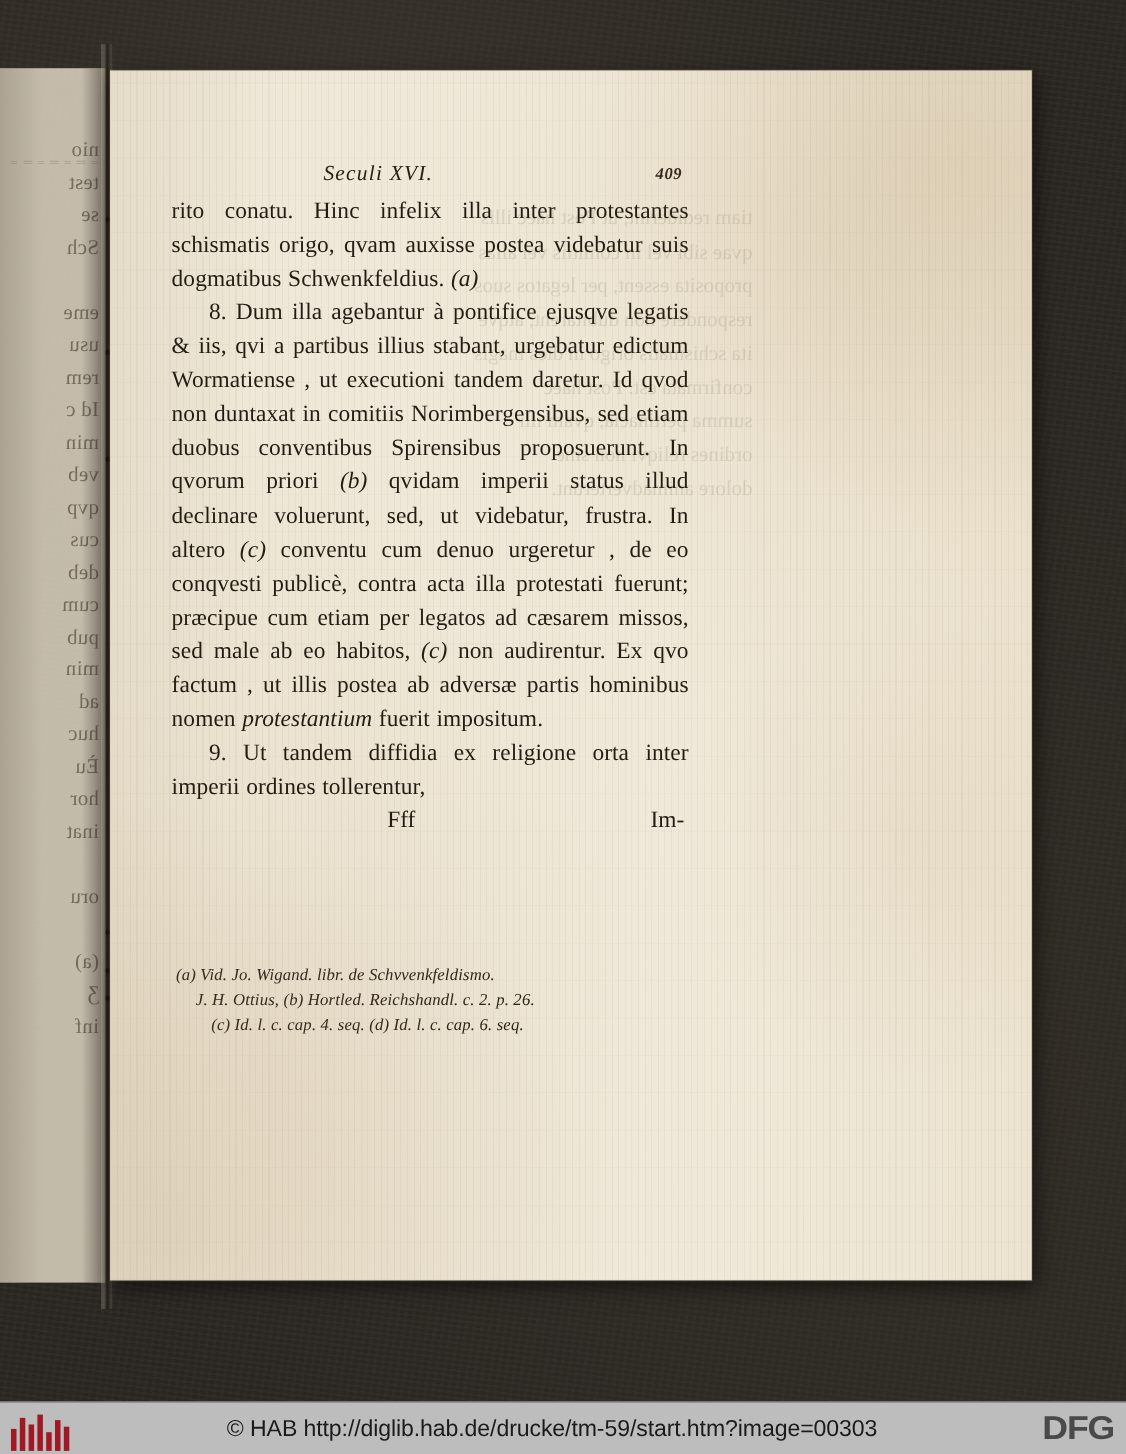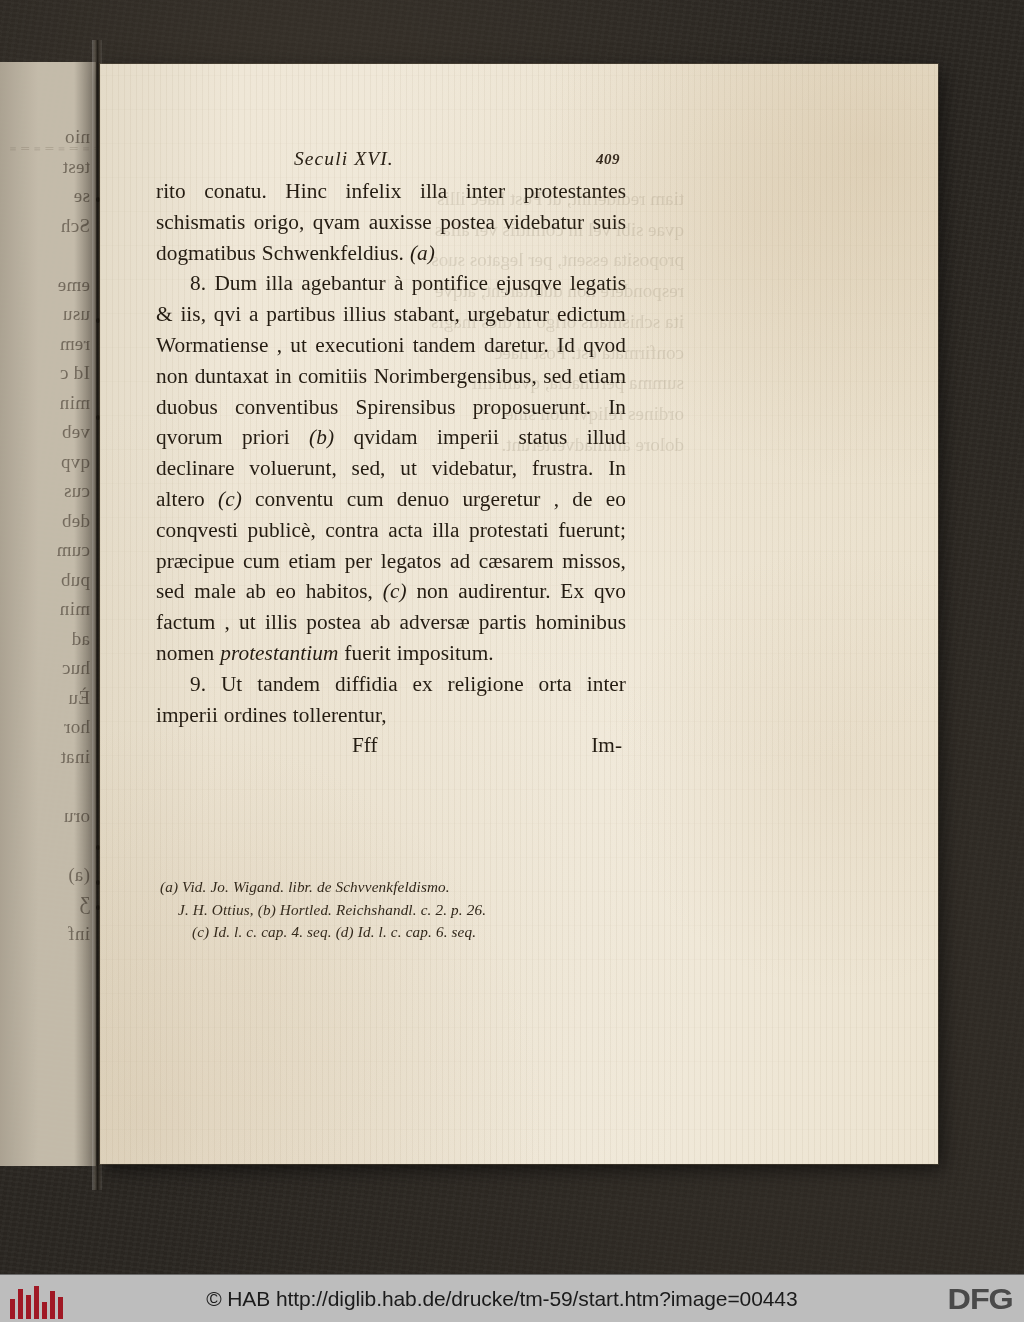--- a/index.html
+++ b/index.html
@@ -342,17 +342,17 @@
   <div class="cbar">
     <div class="hab-logo">
       <i style="height: 20px; background: rgb(160, 24, 36);"></i>
         <i style="height: 30px; background: rgb(160, 24, 36);"></i>
         <i style="height: 24px; background: rgb(160, 24, 36);"></i>
         <i style="height: 33px; background: rgb(160, 24, 36);"></i>
         <i style="height: 17px; background: rgb(160, 24, 36);"></i>
         <i style="height: 28px; background: rgb(160, 24, 36);"></i>
         <i style="height: 22px; background: rgb(160, 24, 36);"></i>
     </div>
-    <div class="cbar-text">© HAB http://diglib.hab.de/drucke/tm-59/start.htm?image=00443</div>
+    <div class="cbar-text">© HAB http://diglib.hab.de/drucke/tm-59/start.htm?image=00303</div>
     <div class="dfg-logo">DFG</div>
   </div>
 
 </div>
 
 </body></html>

